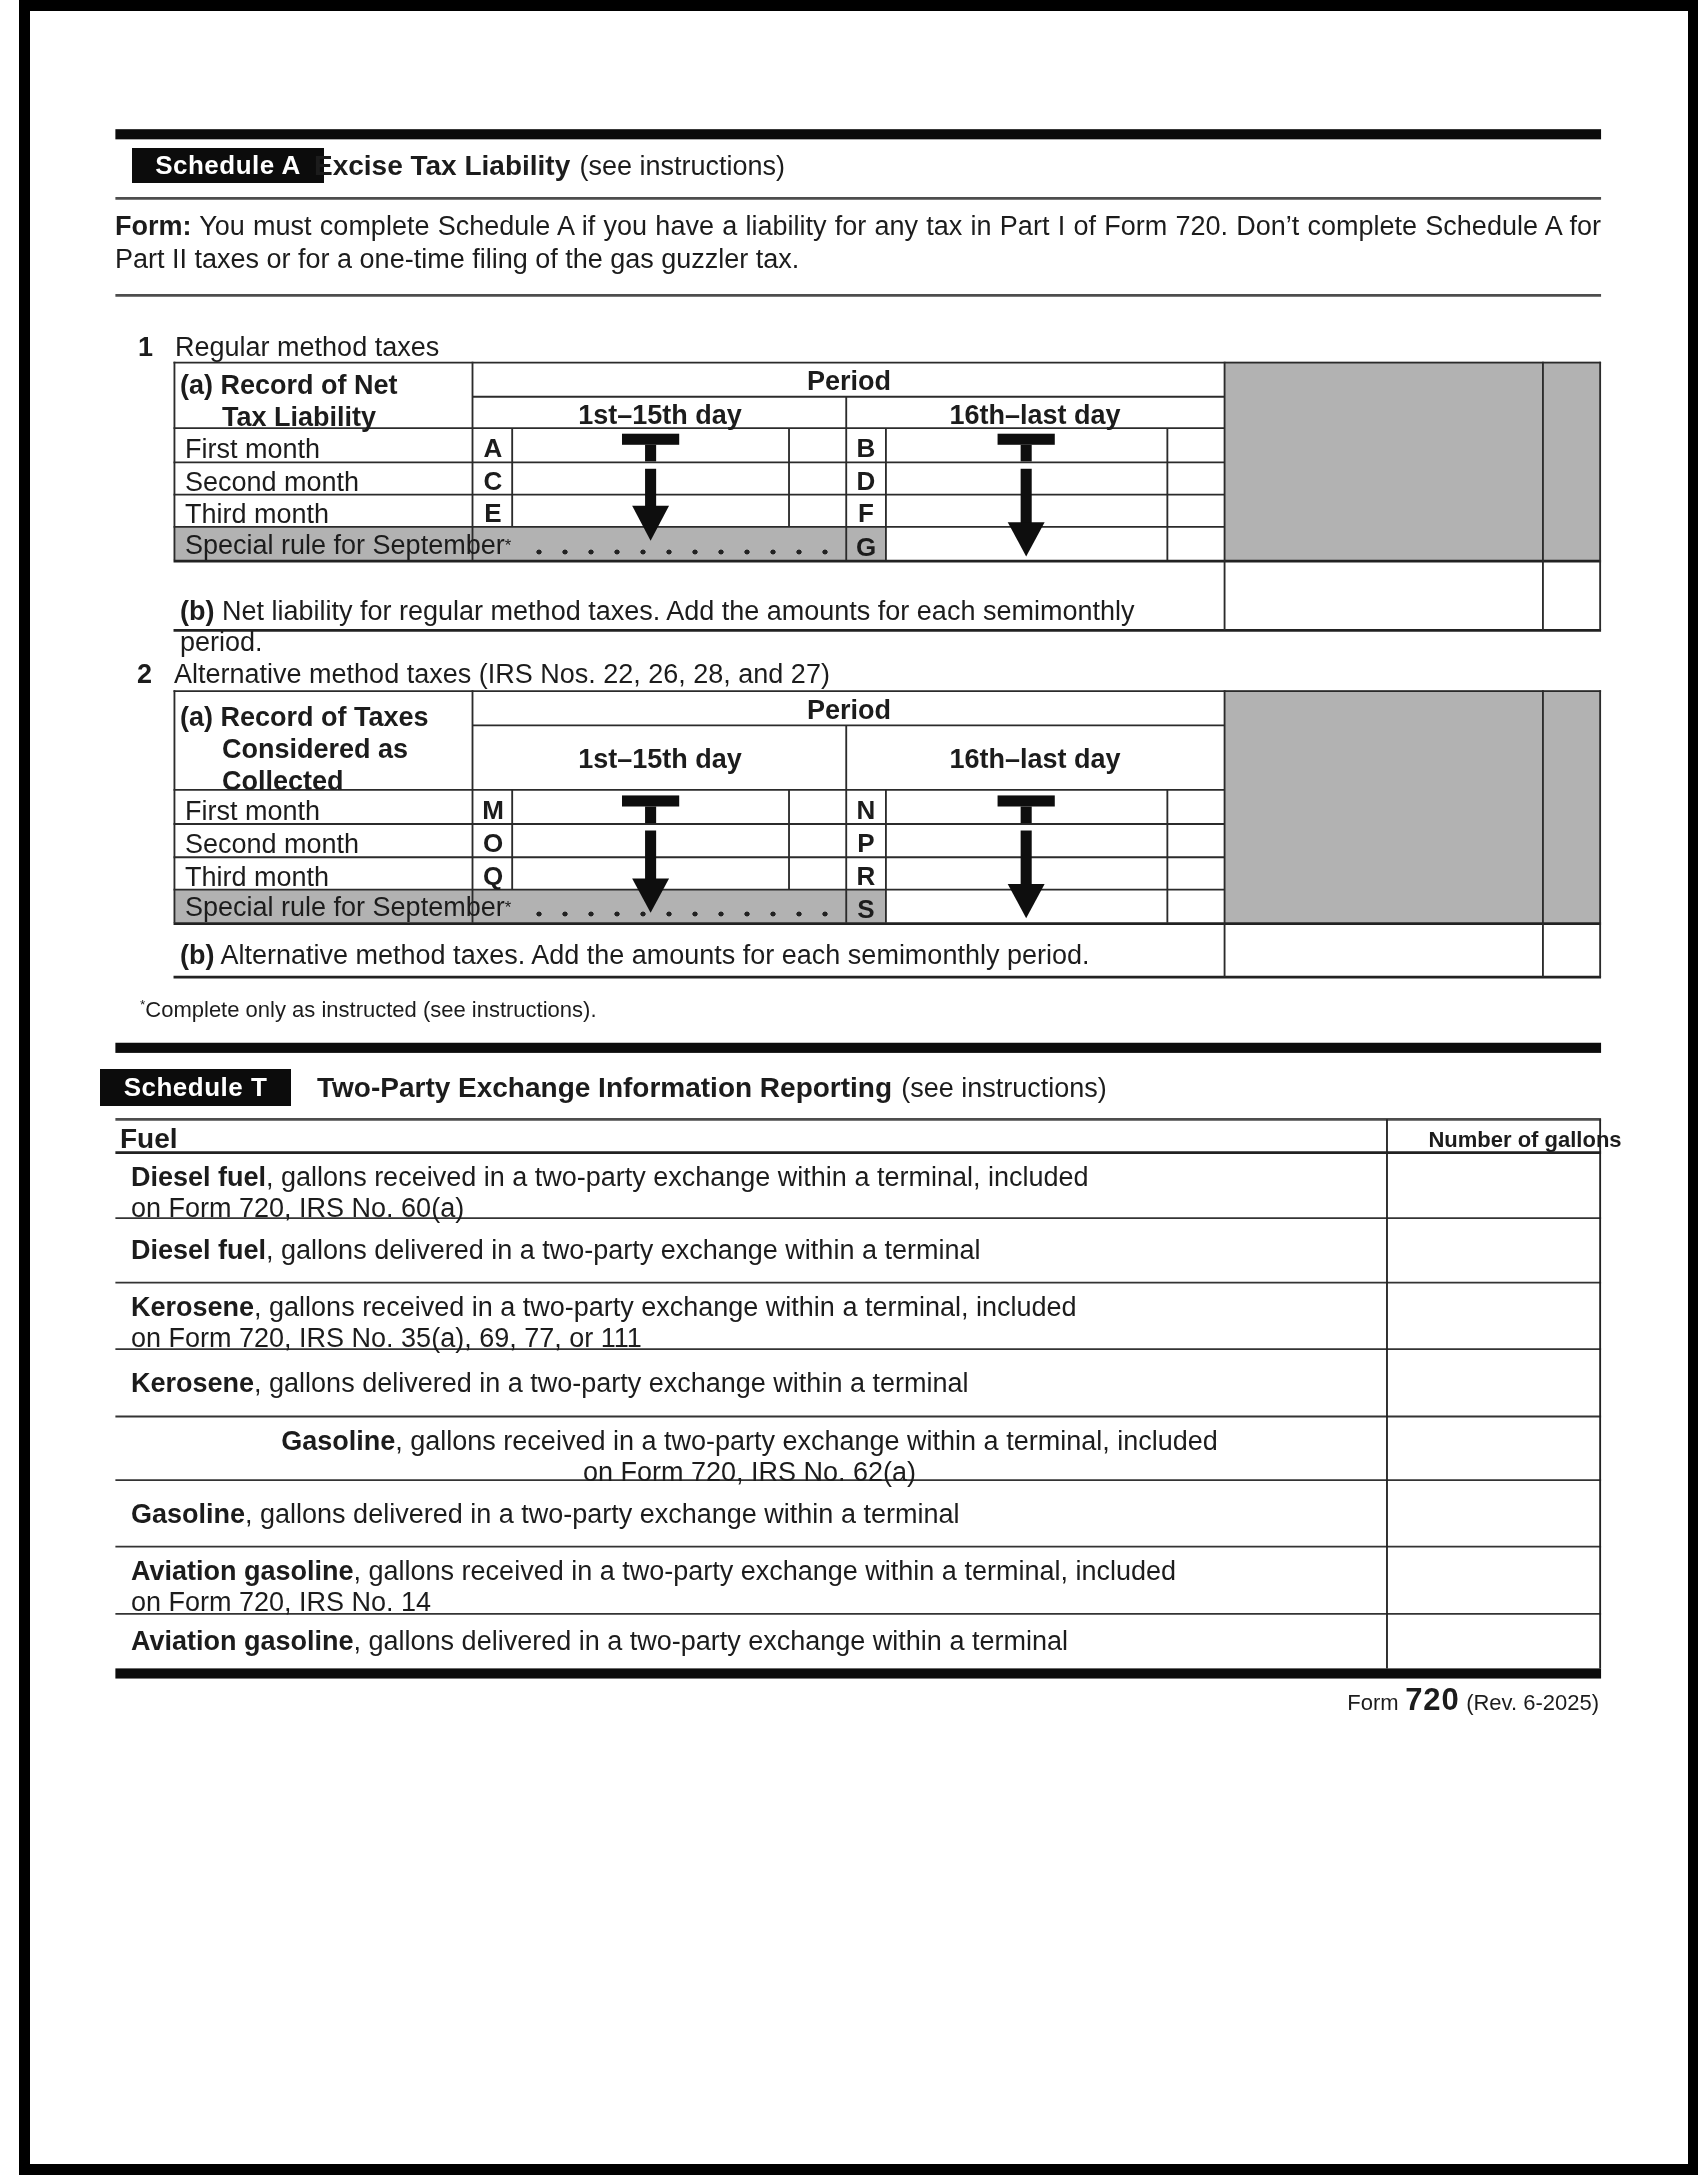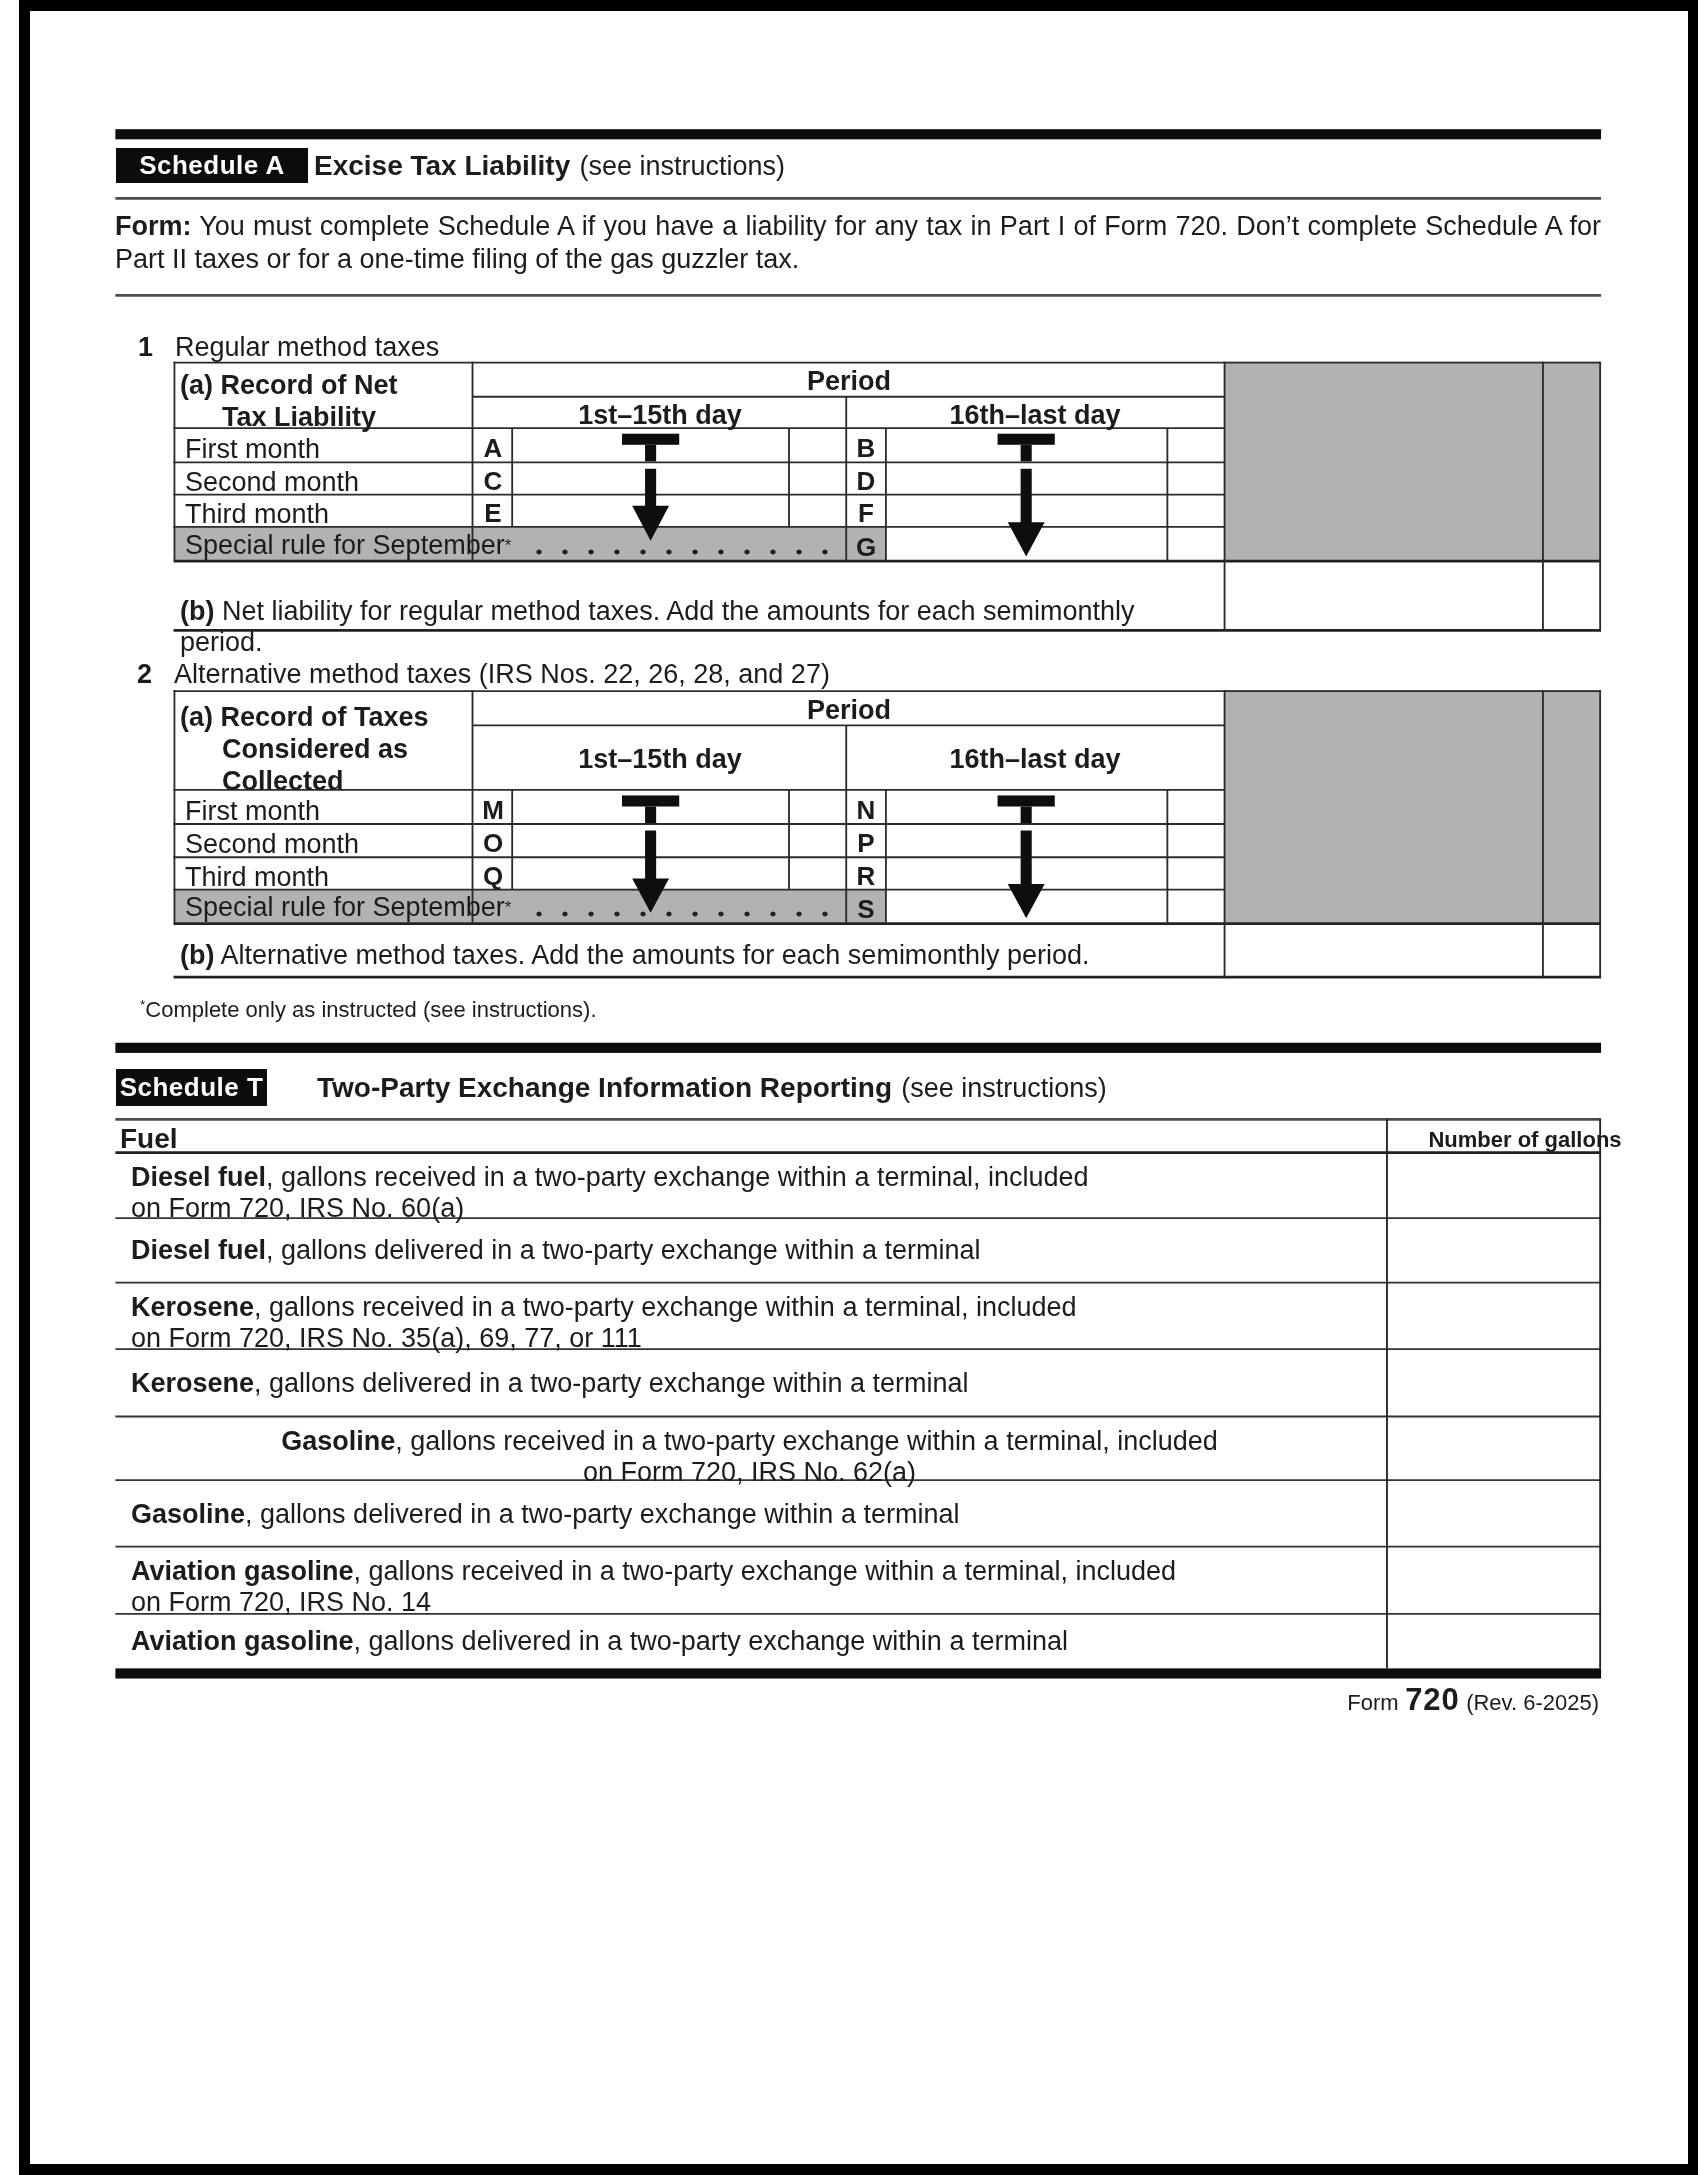--- a/index.html
+++ b/index.html
@@ -124,21 +124,21 @@
     <g>
       <rect x="1081" y="862" width="62" height="12" fill="#0e0e0e"></rect>
       <rect x="1106" y="874" width="12" height="18" fill="#0e0e0e"></rect>
       <rect x="1106" y="900" width="12" height="60" fill="#0e0e0e"></rect>
       <polygon points="1092,958 1132,958 1112,995" fill="#0e0e0e"></polygon>
     </g>
   </svg>
 
   <div class="abs" style="left:18.5px;top:0;width:1658px;height:2153px;border:11px solid #000;"></div>
 
-  <div class="abs tag" style="left:116px;top:148px;width:192px;height:35px;">
+  <div class="abs tag" style="left:132px;top:148px;width:192px;height:35px;">
     <span>Schedule A</span>
   </div>
   <div class="abs title-row" style="left:314px;top:150px;">
     <span class="t-main">Excise Tax Liability</span>
     <span class="t-note">(see instructions)</span>
   </div>
 
   <div class="abs note-block" style="left:115px;top:210px;width:1486px;">
     <span class="bold">Form:</span><span> You must complete Schedule A if you have a liability for any tax in Part I of Form 720. Don’t complete Schedule A for Part II taxes or for a one-time filing of the gas guzzler tax.</span>
   </div>
@@ -214,21 +214,21 @@
 
   <div class="abs b-row" style="left:180px;top:940px;width:1034px;">
     <span class="bold">(b)</span>
     <span>Alternative method taxes. Add the amounts for each semimonthly period.</span>
   </div>
 
   <div class="abs footnote" style="left:140px;top:997px;">
     <span class="sup">*</span><span>Complete only as instructed (see instructions).</span>
   </div>
 
-  <div class="abs tag" style="left:116px;top:1069px;width:151px;height:37px;text-align:center;">
+  <div class="abs tag" style="left:100px;top:1069px;width:191px;height:37px;text-align:center;">
     <span>Schedule T</span>
   </div>
   <div class="abs title-row" style="left:317px;top:1072px;">
     <span class="t-main">Two-Party Exchange Information Reporting</span>
     <span class="t-note">(see instructions)</span>
   </div>
 
   <div class="abs bold" style="left:120px;top:1123px;font-size:28px;">Fuel</div>
   <div class="abs bold ctr" style="left:1387px;top:1127px;width:214px;font-size:22px;padding-left:31px;">Number of gallons</div>
 

